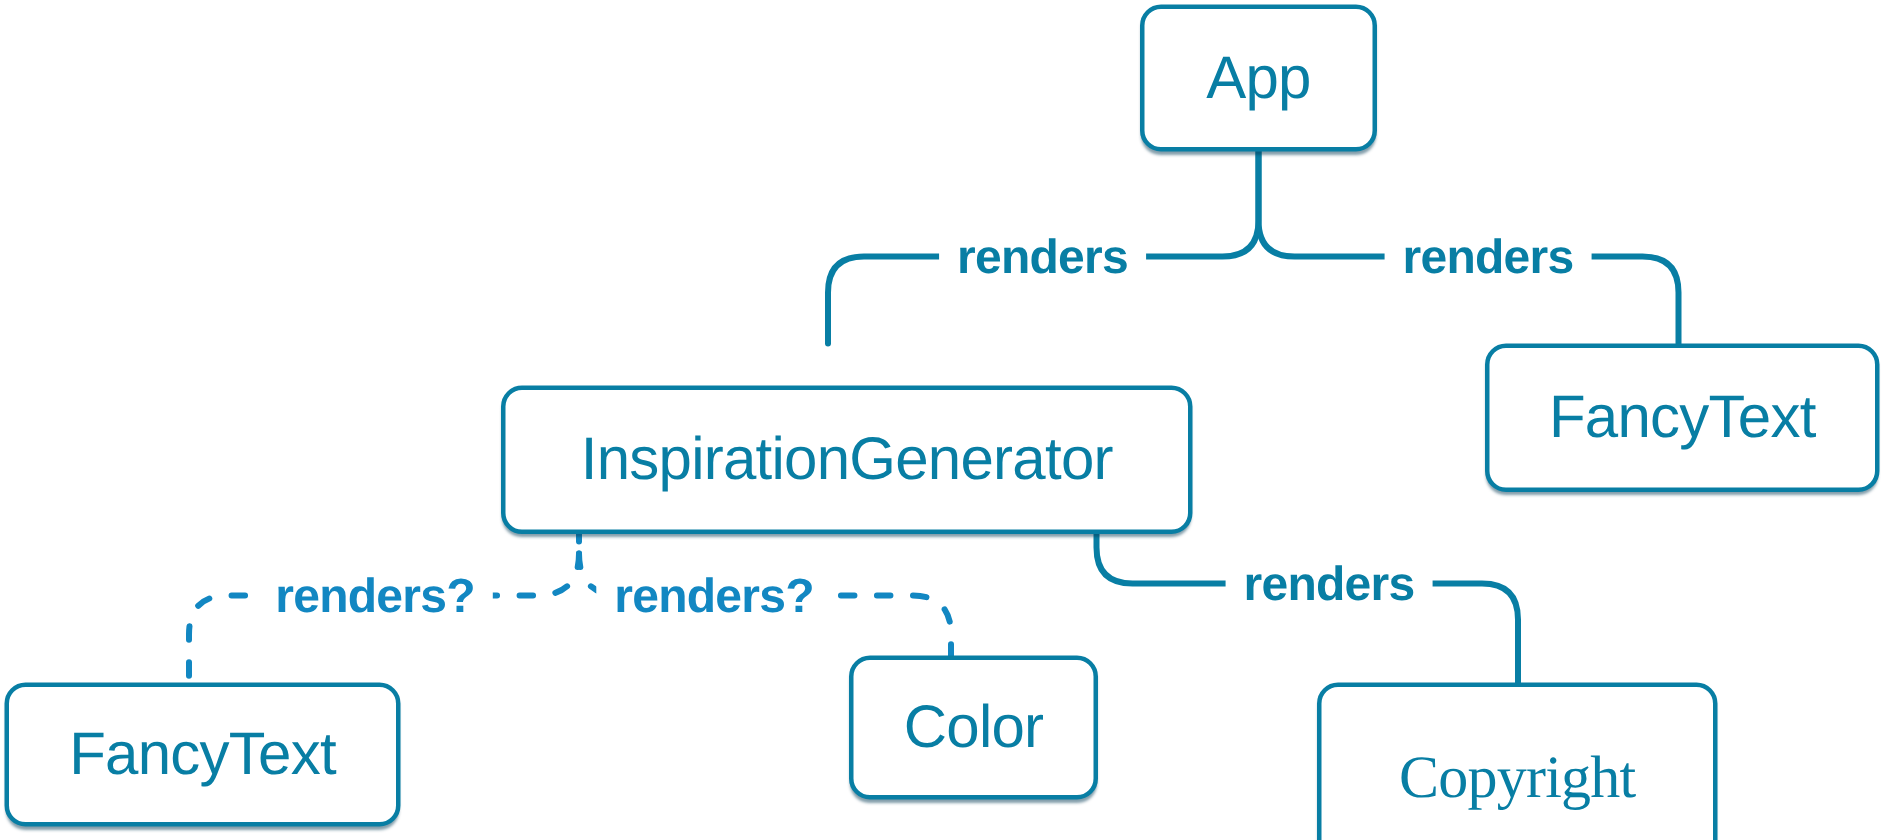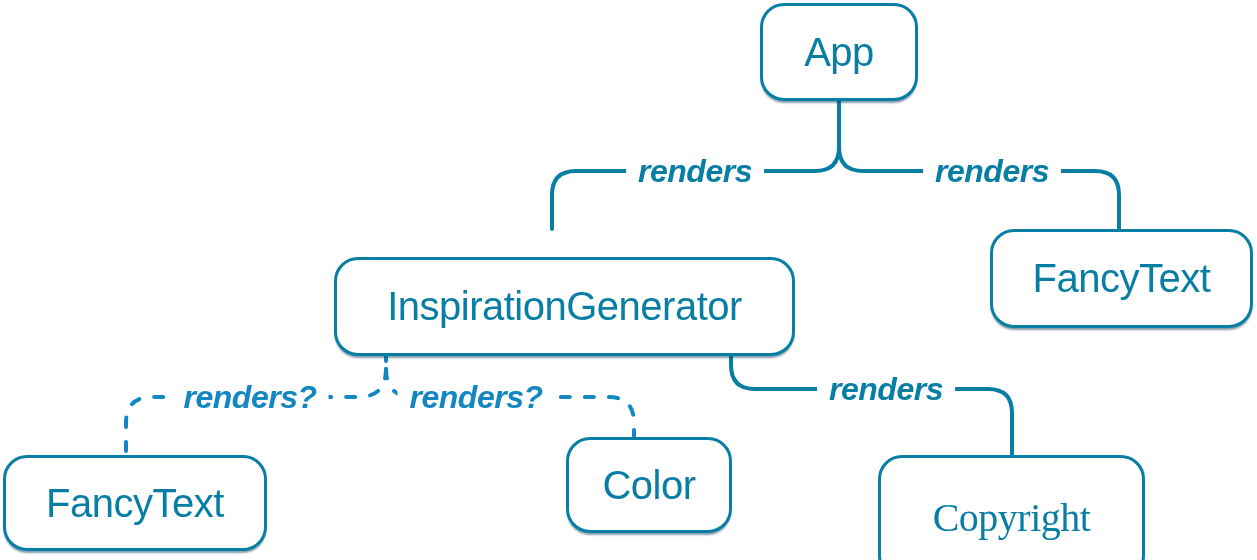--- a/index.html
+++ b/index.html
@@ -38,32 +38,31 @@
     transform: translate(-50%, -50%);
     z-index: 2;
     background: var(--page_bg, #fff);
     padding: 0 12px;
     font-size: 32px;
     font-weight: 600;
     letter-spacing: -0.5px;
     color: var(--solid, #087EA4);
     white-space: nowrap;
     line-height: 1;
-    font-style: italic;
   }
   .edge-label.dashed {
     color: var(--dashed, #1287C2);
   }
   .node {
     position: absolute;
     z-index: 3;
     box-sizing: border-box;
     background: var(--node_bg, #fff);
     border: 3px solid var(--solid, #087EA4);
-    border-radius: 24px;
+    border-radius: 14px;
     box-shadow: 0 3px 2px -1px rgba(7, 62, 88, 0.5);
     display: flex;
     align-items: center;
     justify-content: center;
     color: var(--solid, #087EA4);
     font-size: 40px;
     font-weight: 500;
     letter-spacing: -0.5px;
     white-space: nowrap;
   }

